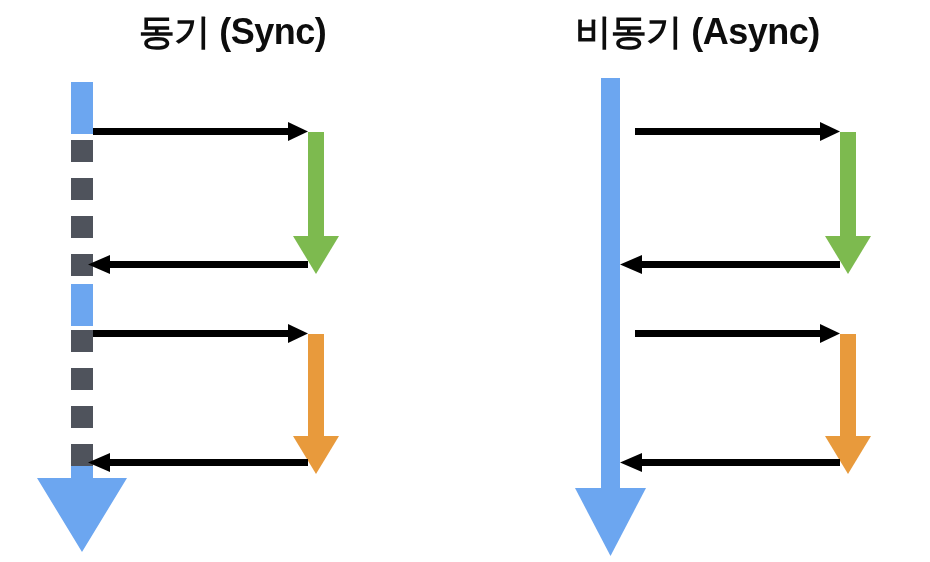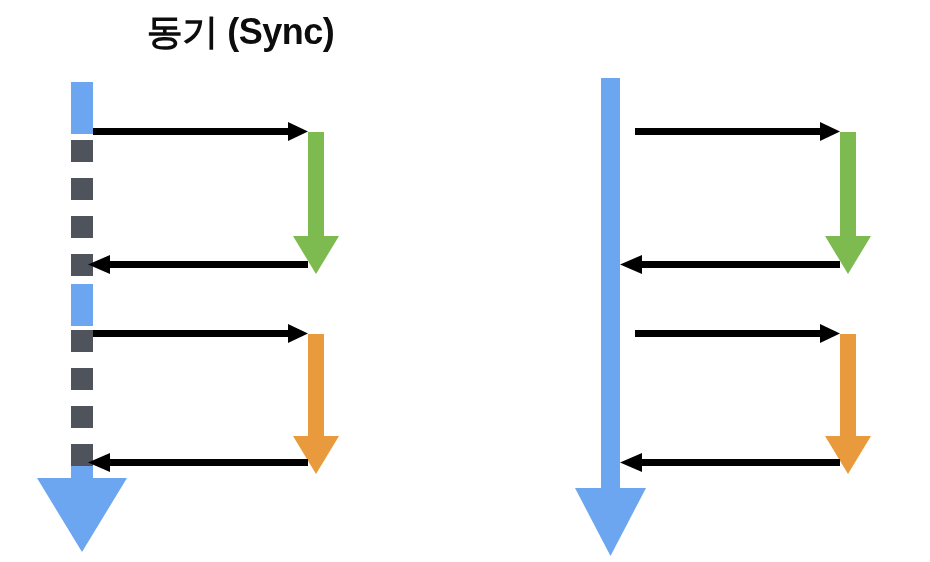--- a/index.html
+++ b/index.html
@@ -32,21 +32,20 @@
     top: 8px;
     left: 0;
     width: 100%;
     text-align: center;
     font-size: 36px;
     font-weight: bold;
     color: #0d0d0d;
     letter-spacing: -0.5px;
     line-height: 48px;
     white-space: nowrap;
-    margin-left: 8px;
   }
   .panel-svg {
     position: absolute;
     top: 0;
     left: 0;
   }
 </style>
 </head>
 <body>
 
@@ -102,20 +101,21 @@
 
         <g>
           <rect x="110" y="459" width="198" height="7" fill="#000000"></rect>
           <polygon points="110,453 110,472 88,462.5" fill="#000000"></polygon>
         </g>
       </g>
     </svg>
   </div>
 
   <div class="panel" id="panel-async">
+    <div class="panel-title">비동기 (Async)</div>
 
     <svg class="panel-svg" width="465" height="562" viewBox="0 0 465 562">
 
       <g>
         <rect x="136" y="78" width="19" height="410" fill="#6ca6f0"></rect>
         <polygon points="110,488 181,488 145.5,556" fill="#6ca6f0"></polygon>
       </g>
 
       <g>
         <rect x="843" y="132" width="16" height="108" fill="#7dba4f" transform="translate(-468,0)"></rect>

